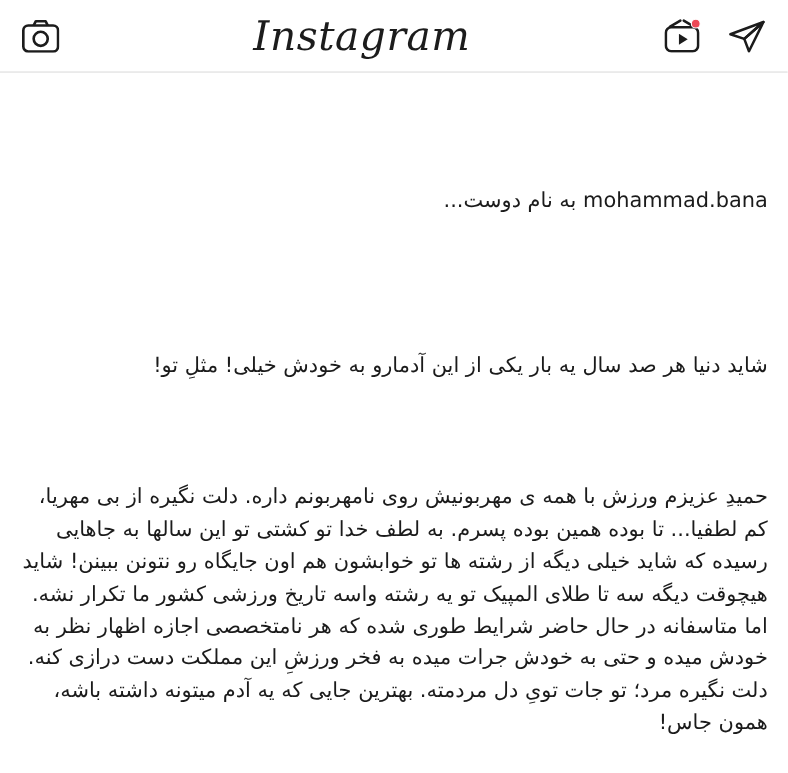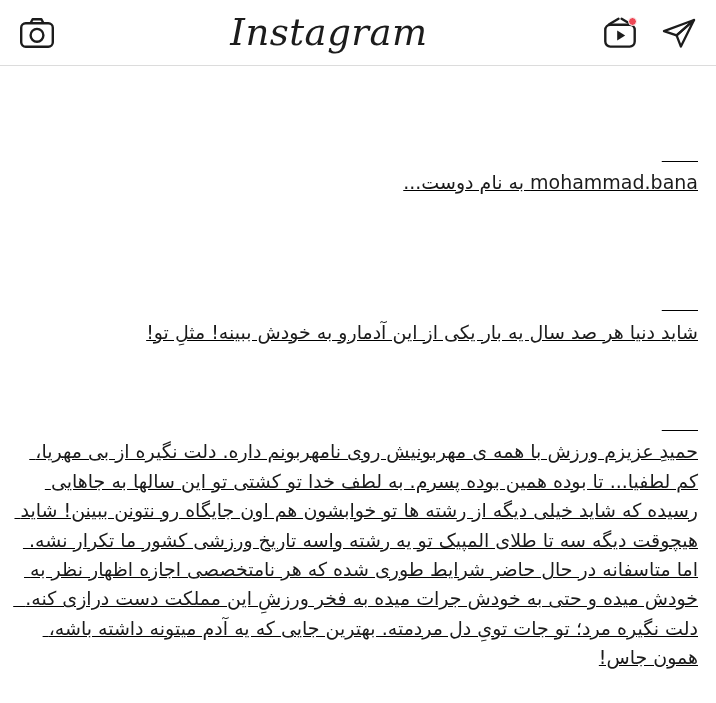--- a/index.html
+++ b/index.html
@@ -68,21 +68,20 @@
     background: #ed4956;
     border: 1.5px solid #ffffff;
     box-sizing: border-box;
   }
   
   .content {
     flex: 1 1 auto;
     padding: 14px 18px 6px 18px;
     box-sizing: border-box;
     overflow: hidden;
-    text-decoration: underline;
   }
   .caption {
     direction: rtl;
     text-align: right;
     unicode-bidi: plaintext;
     font-family: "DejaVu Sans", sans-serif;
     font-size: 19px;
     line-height: 1.55;
     color: #1b1b1b;
     white-space: pre-wrap;
@@ -141,21 +140,21 @@
       </button>
     </div>
   </div>
 
   <div class="content">
     <div class="caption">
 
       <p class="para first"><span class="username">mohammad.bana</span> <span>به نام دوست...</span></p>
 
 
-      <p class="para">شاید دنیا هر صد سال یه بار یکی از این آدمارو به خودش ببینه! مثلِ تو!</p>
+      <p class="para">شاید دنیا هر صد سال یه بار یکی از این آدمارو به خودش خیلی! مثلِ تو!</p>
 
       <p class="para">حمیدِ عزیزم ورزش با همه ی مهربونیش روی نامهربونم داره. دلت نگیره از بی مهریا، کم لطفیا... تا بوده همین بوده پسرم. به لطف خدا تو کشتی تو این سالها به جاهایی رسیده که شاید خیلی دیگه از رشته ها تو خوابشون هم اون جایگاه رو نتونن ببینن! شاید هیچوقت دیگه سه تا طلای المپیک تو یه رشته واسه تاریخ ورزشی کشور ما تکرار نشه. اما متاسفانه در حال حاضر شرایط طوری شده که هر نامتخصصی اجازه اظهار نظر به خودش میده و حتی به خودش جرات میده به فخر ورزشِ این مملکت دست درازی کنه.  دلت نگیره مرد؛ تو جات تویِ دل مردمته. بهترین جایی که یه آدم میتونه داشته باشه، همون جاس!</p>
 
       
 
       
 
     </div>
   </div>
 

